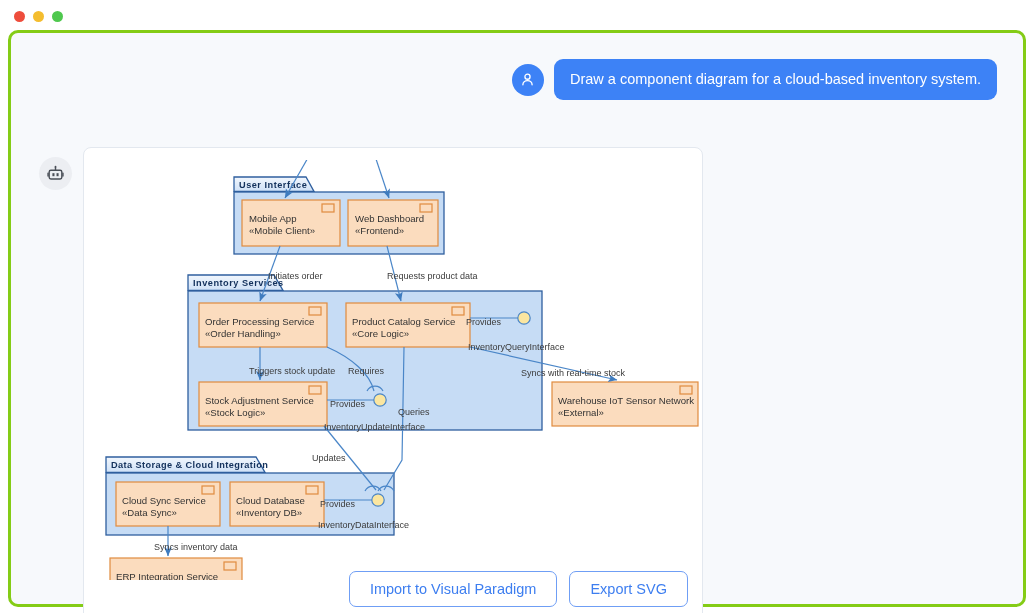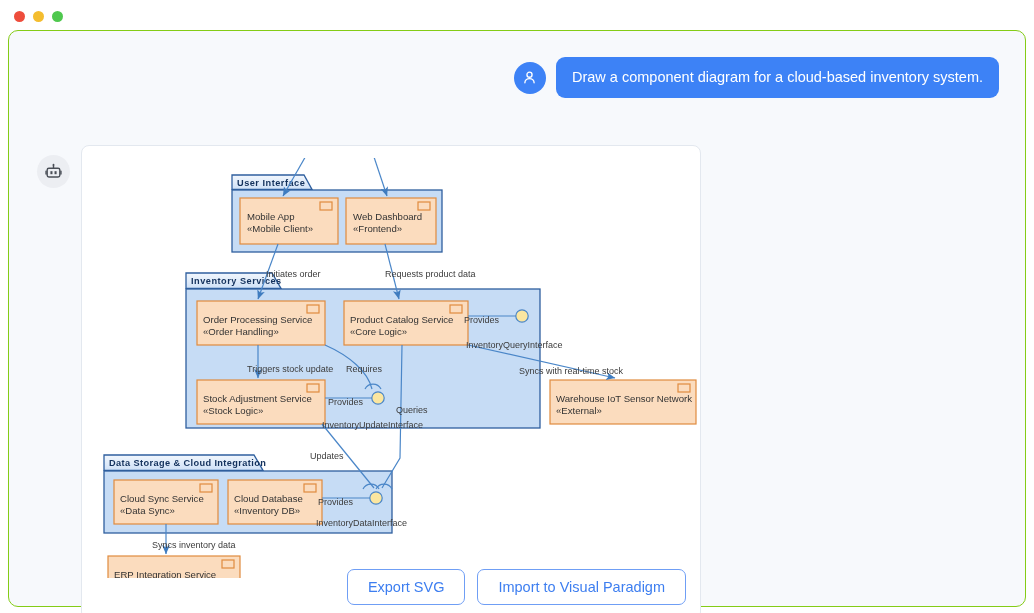--- a/index.html
+++ b/index.html
@@ -28,21 +28,21 @@
   .dot.red { background: #ee4d3c; }
   .dot.yellow { background: #f4bd2f; }
   .dot.green { background: #4fc84e; }
 
   
   .panel {
     position: absolute;
     left: 8px; top: 30px;
     width: 1018px; height: 577px;
     background: #f7f9fc;
-    border: 1px solid #84cc16;
+    border: 3px solid #84cc16;
     border-radius: 10px;
   }
 
   
   .user-row {
     position: absolute;
     right: 26px; top: 26px;
     display: flex; align-items: center; gap: 10px;
   }
   .user-avatar {
@@ -285,19 +285,19 @@
             <text x="246" y="247">Provides</text>
             <text x="240" y="270">InventoryUpdateInterface</text>
 
             <text x="236" y="347">Provides</text>
             <text x="234" y="368">InventoryDataInterface</text>
           </g>
         </svg>
       </div>
 
       <div class="actions">
+        <button class="btn">Import to Visual Paradigm</button>
         <button class="btn">Export SVG</button>
-        <button class="btn">Import to Visual Paradigm</button>
       </div>
 
     </div>
   </div>
 </div>
 
 </body></html>

